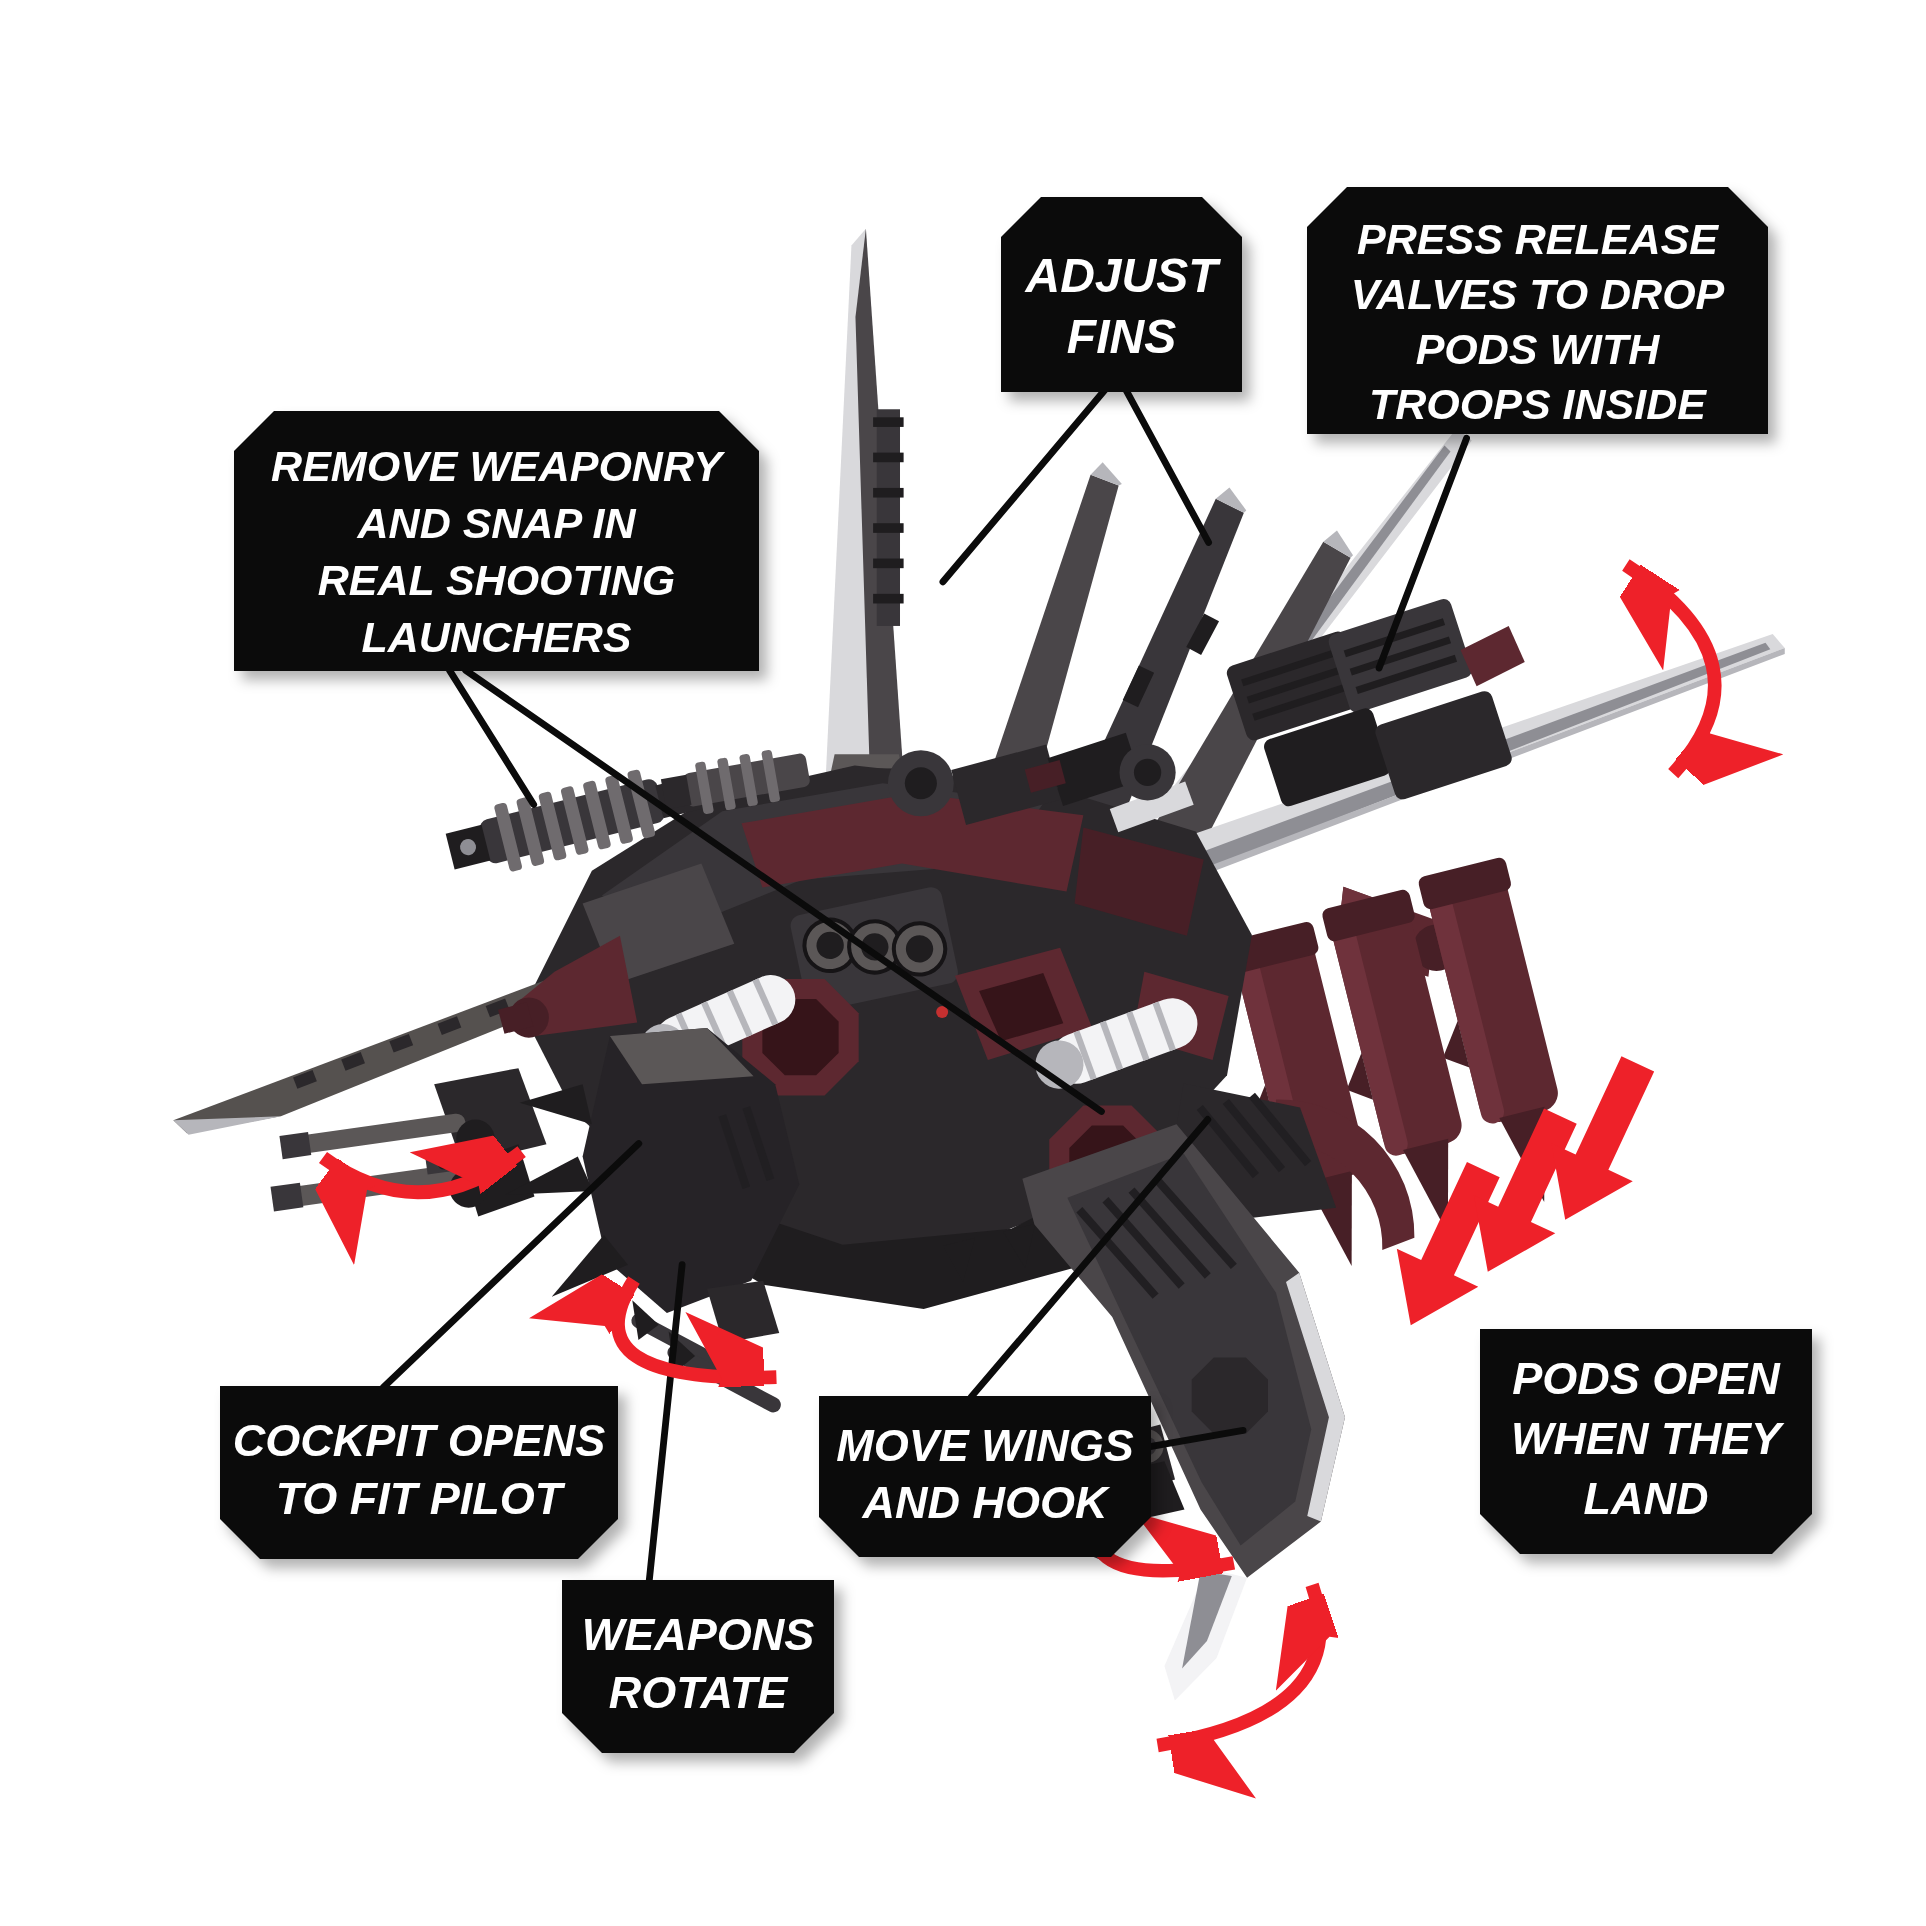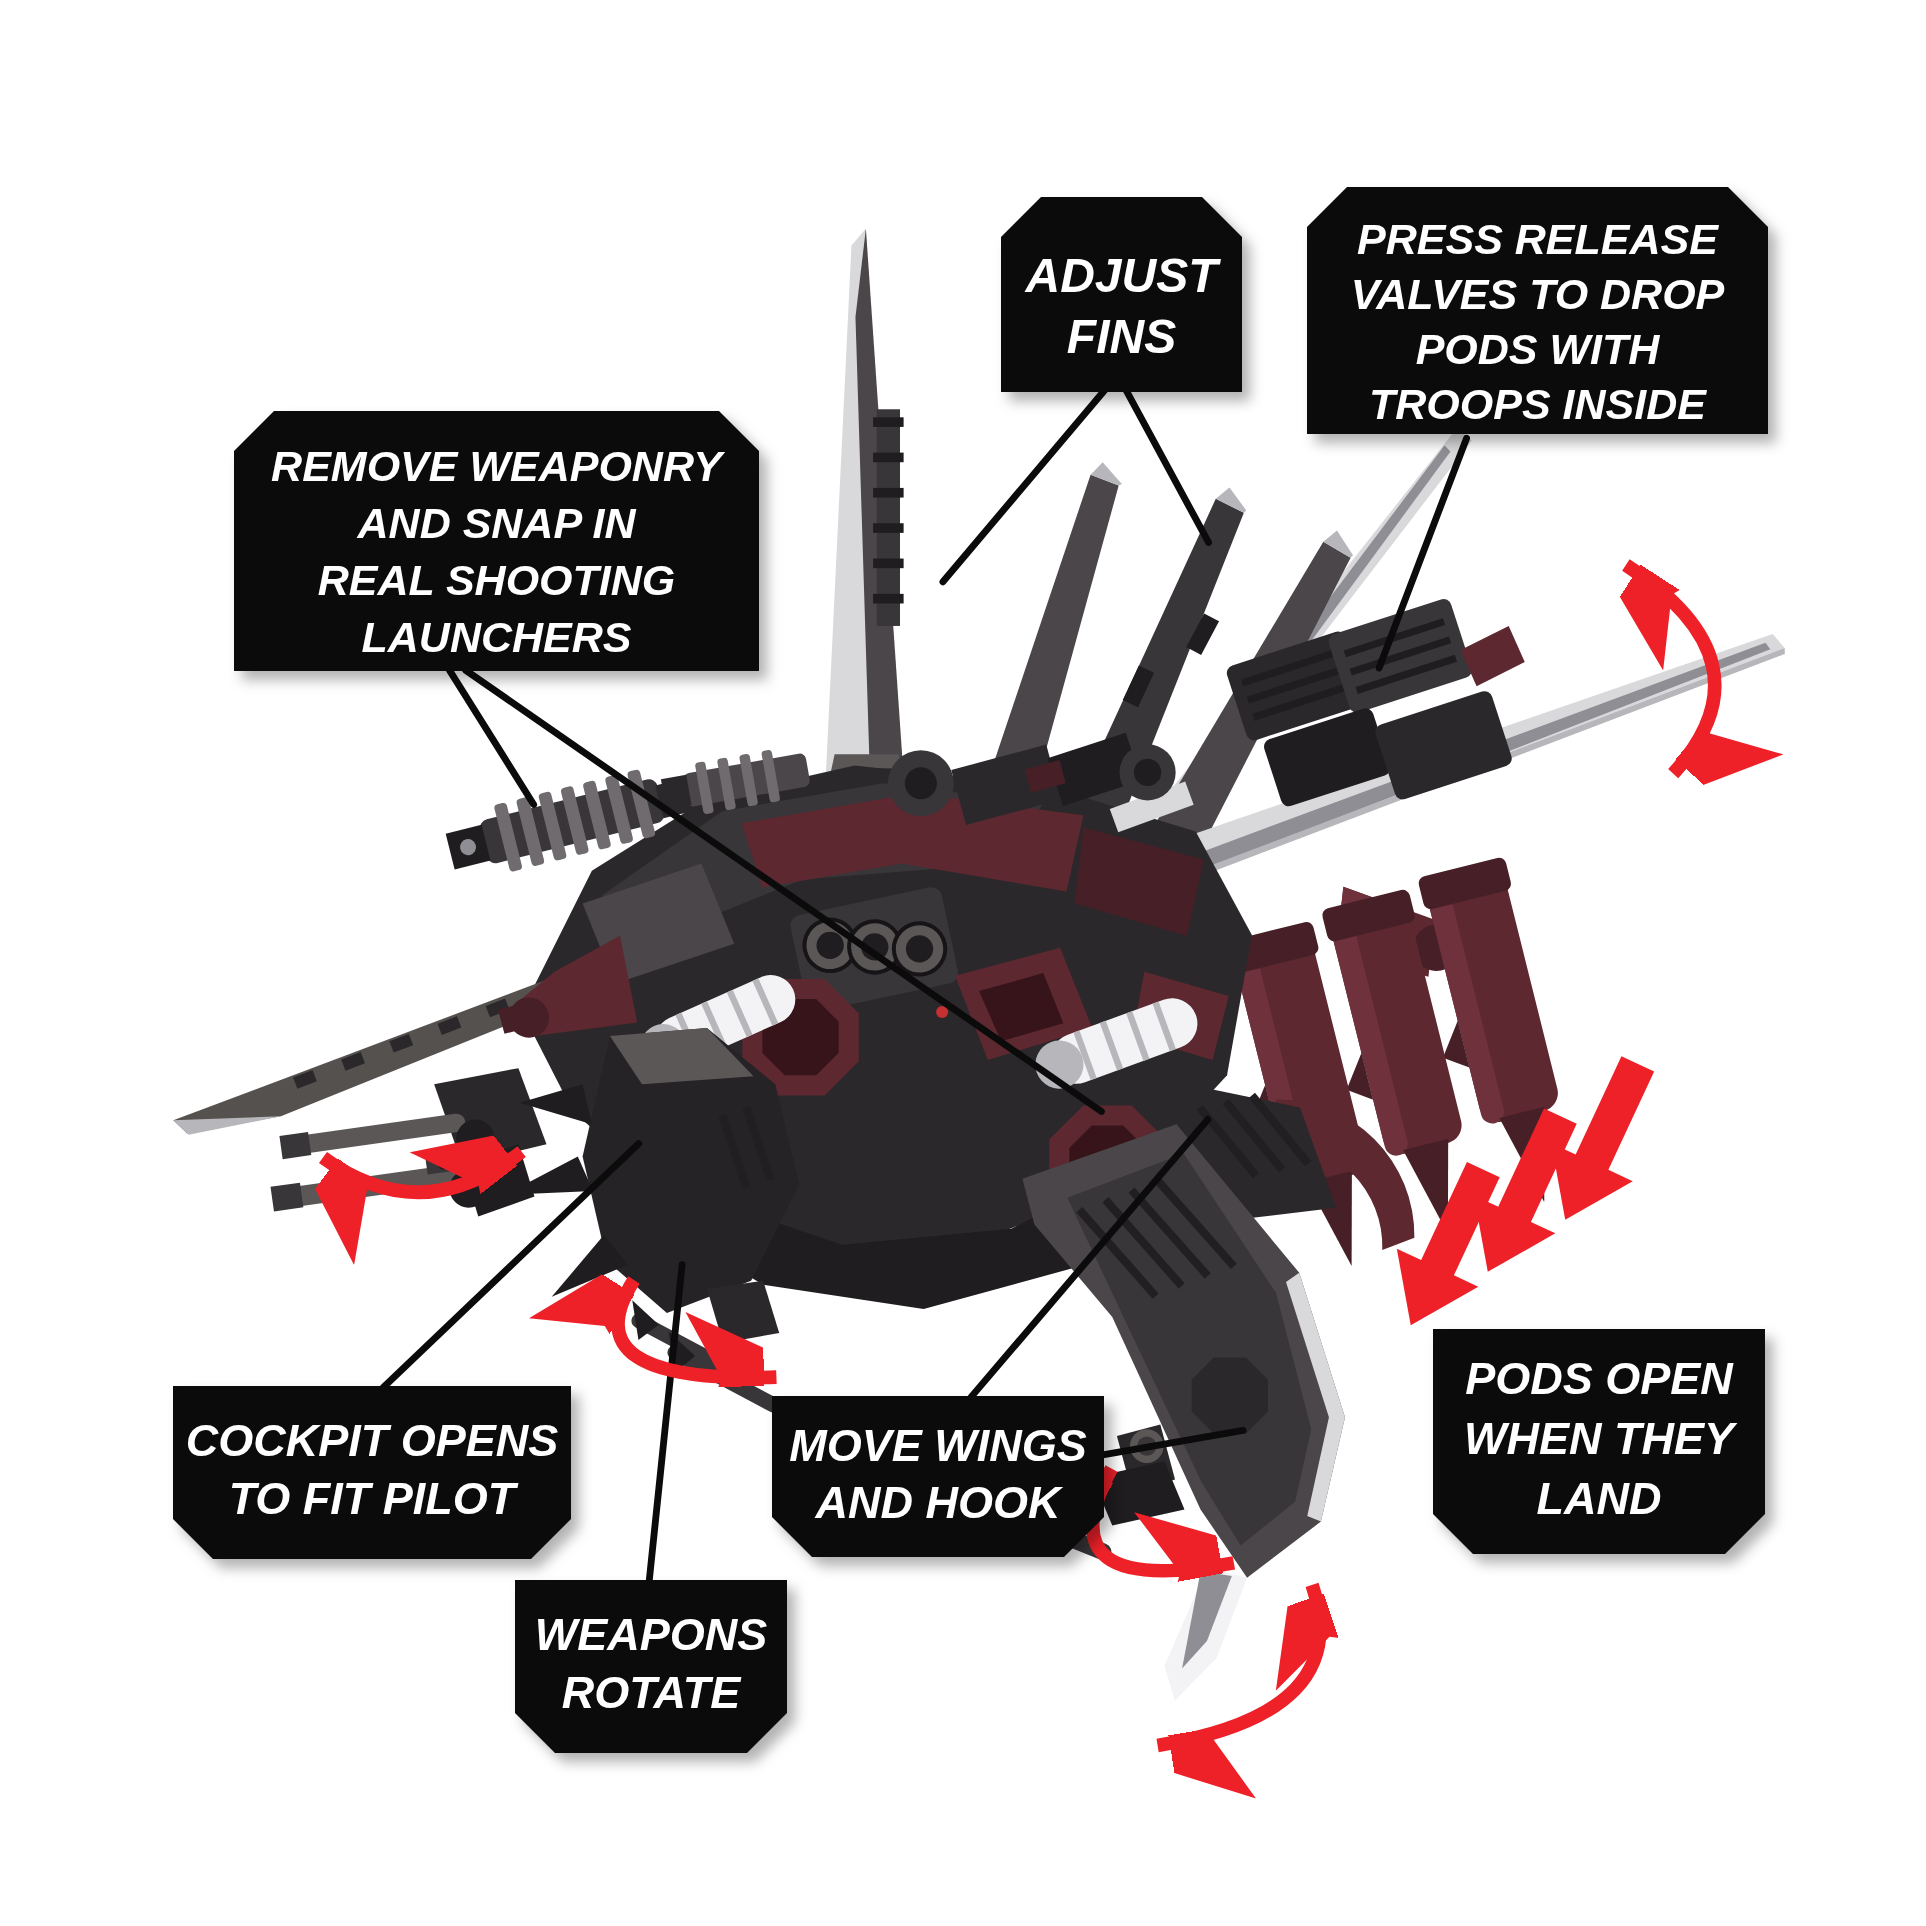--- a/index.html
+++ b/index.html
@@ -25,21 +25,21 @@
   .redfill{fill:var(--red);}
   .rib{stroke:#211f22;stroke-width:20;}
 
   
   .co{position:absolute;filter:drop-shadow(8.8px 9.6px 6.4px rgba(0,0,0,.30));}
   .co-box{width:100%;height:100%;background:var(--ink);color:var(--white);
     display:flex;flex-direction:column;align-items:center;justify-content:center;
     font-style:italic;font-weight:700;text-align:center;}
   .co-box .line{display:block;white-space:nowrap;}
   .chamfer-top{clip-path:polygon(40px 0,calc(100% - 40px) 0,100% 40px,100% 100%,0 100%,0 40px);padding-top:22px;}
-  .chamfer-bottom{clip-path:polygon(0 0,100% 0,100% calc(100% - 40px),calc(100% - 40px) 100%,40px 100%,0 calc(100% - 40px));padding-bottom:6px;}
+  .chamfer-bottom{clip-path:polygon(0 0,100% 0,100% calc(100% - 40px),calc(100% - 40px) 100%,40px 100%,0 calc(100% - 40px));padding-bottom:6px;margin-left:47px;}
 
   .co-adjust  {left:1001px;top:197px;width:241px;height:195px;}
   .co-adjust  .co-box{font-size:48px;line-height:61px;}
   .co-press   {left:1307px;top:187px;width:461px;height:247px;}
   .co-press   .co-box{font-size:43px;line-height:55px;}
   .co-remove  {left:234px;top:411px;width:525px;height:260px;}
   .co-remove  .co-box{font-size:43px;line-height:57px;}
   .co-cockpit {left:173px;top:1386px;width:398px;height:173px;}
   .co-cockpit .co-box{font-size:45px;line-height:58px;}
   .co-weapons {left:515px;top:1580px;width:272px;height:173px;}

